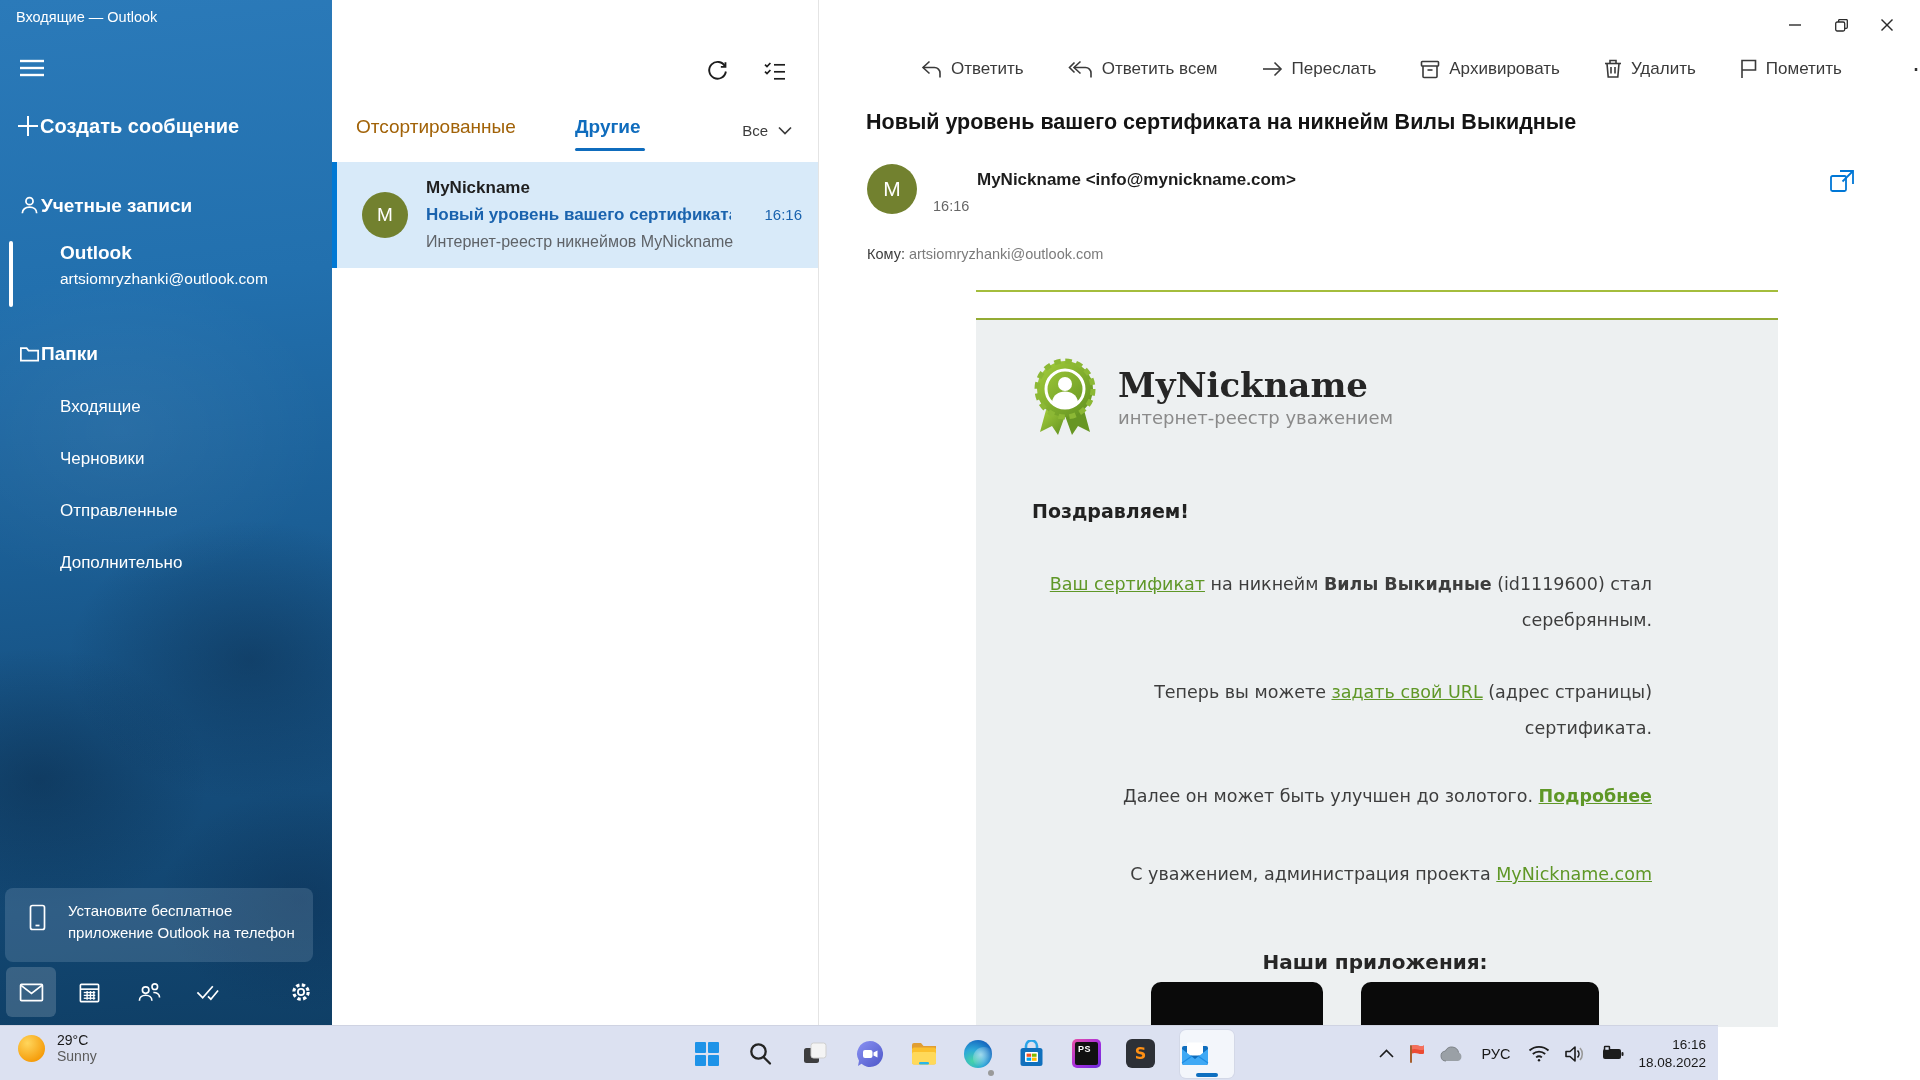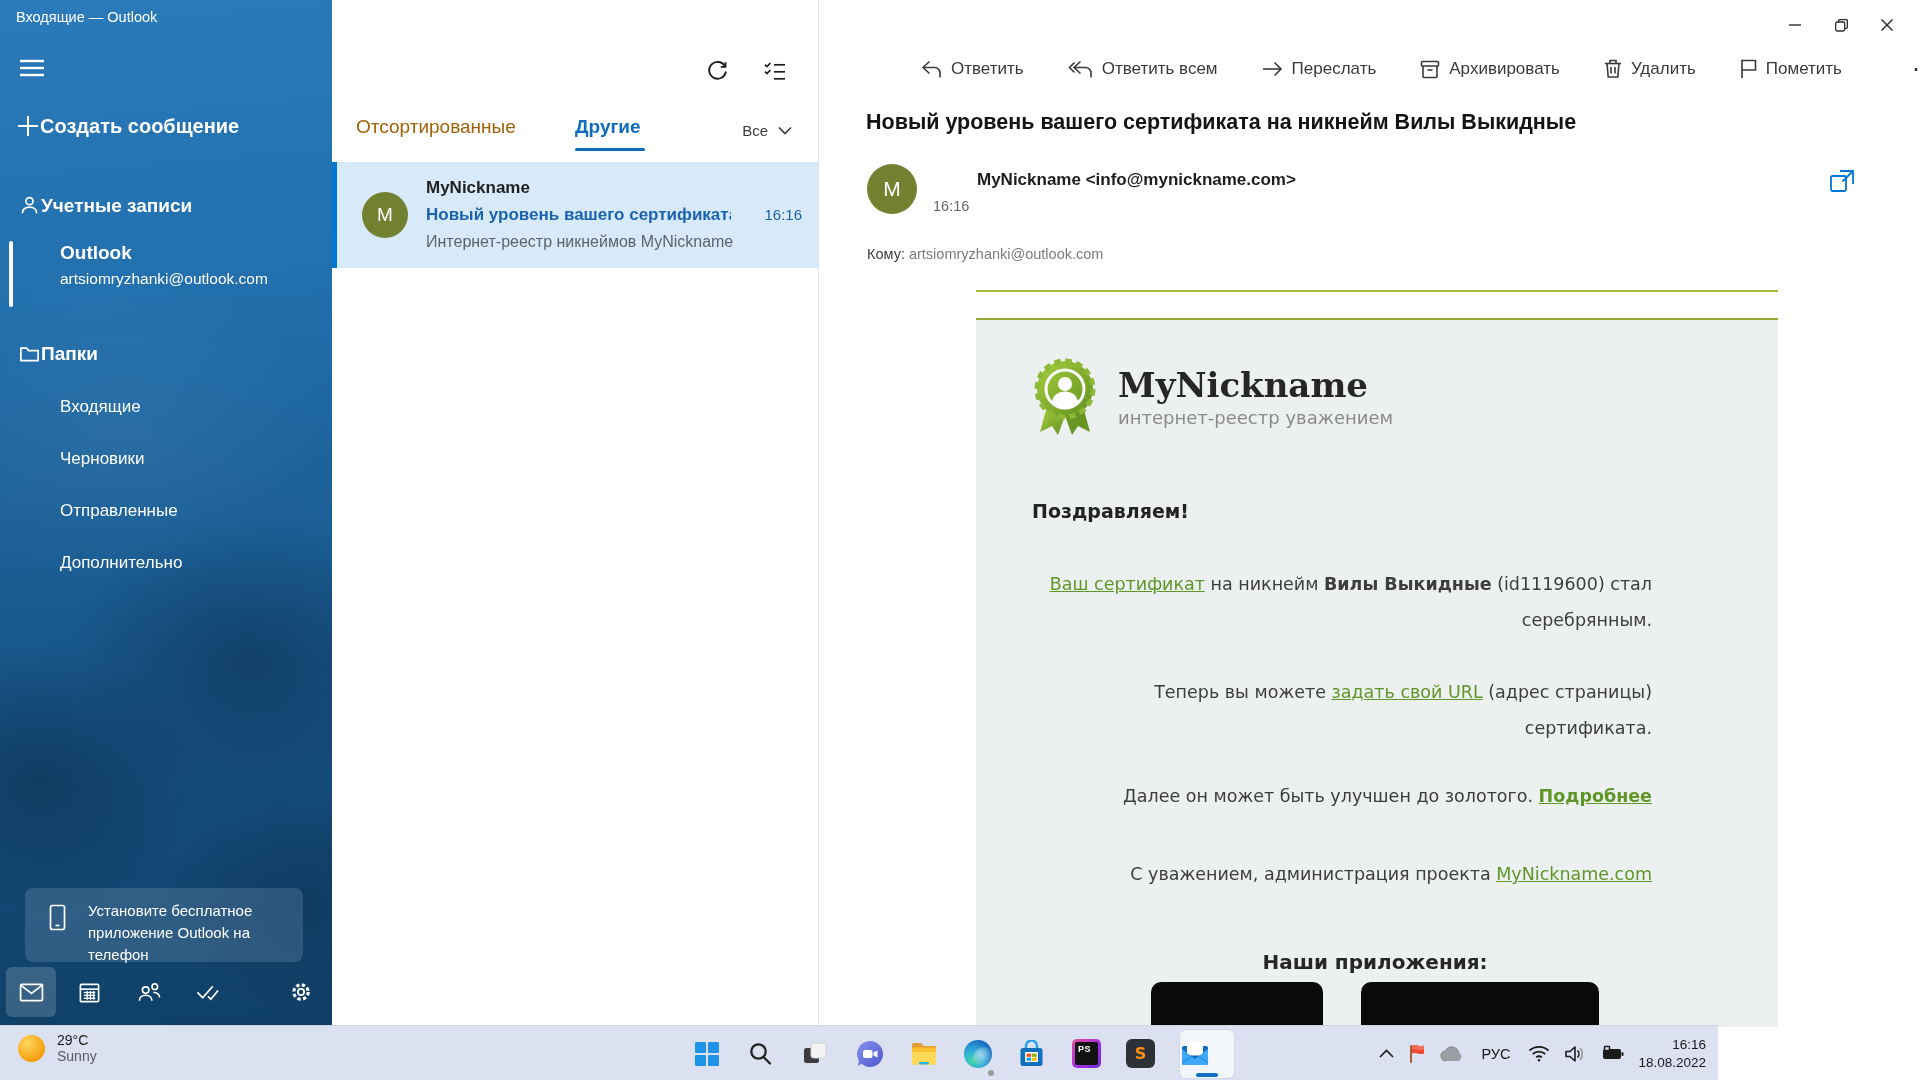--- a/index.html
+++ b/index.html
@@ -20,21 +20,21 @@
   .hamburger { position:absolute; left:14px; top:52px; width:36px; height:32px; display:flex; align-items:center; justify-content:center; cursor:pointer; }
   .side-row { position:absolute; display:flex; align-items:center; }
   .side-row .lbl { font-weight:bold; }
   #compose-row { left:16px; top:114px; font-size:20px; }
   #accounts-row { left:18px; top:194px; font-size:19px; }
   #folders-row { left:18px; top:342px; font-size:19px; }
   .acct-bar { position:absolute; left:9px; top:241px; width:4px; height:66px; background:#fff; border-radius:2px; }
   .acct-name { position:absolute; left:60px; top:242px; font-size:19px; font-weight:bold; }
   .acct-email { position:absolute; left:60px; top:270px; font-size:15.5px; }
   .folder-item { position:absolute; left:60px; font-size:17px; cursor:pointer; }
-  .promo { position:absolute; left:5px; top:888px; width:278px; height:74px; background:rgba(205,225,245,.16); border-radius:8px; display:flex; align-items:flex-start; padding:10px 8px 0 24px; gap:22px; cursor:pointer;margin-left:20px; }
+  .promo { position:absolute; left:5px; top:888px; width:308px; height:74px; background:rgba(205,225,245,.16); border-radius:8px; display:flex; align-items:flex-start; padding:10px 8px 0 24px; gap:22px; cursor:pointer; }
   .promo-text { font-size:15px; line-height:22px; padding-top:2px; }
   .navrow { position:absolute; left:0; top:964px; width:332px; height:56px; }
   .navcell { position:absolute; top:3px; width:50px; height:50px; display:flex; align-items:center; justify-content:center; border-radius:6px; cursor:pointer; }
   .navcell.active { background:rgba(255,255,255,.17); }
 
   
   #listpane { position:absolute; left:332px; top:0; width:487px; height:1025px; background:#fff; border-right:1px solid #e4e4e4; }
   .searchbox { position:absolute; left:24px; top:50px; width:330px; height:40px; border:2px solid #7e7e7e; border-radius:3px; display:flex; align-items:center; }
   .searchbox input { border:none; outline:none; flex:1; font-size:16px; padding:0 8px 0 12px; font-family:"Liberation Sans",sans-serif; color:#333; }
   .searchbox input::placeholder { color:#5f5f5f; }

